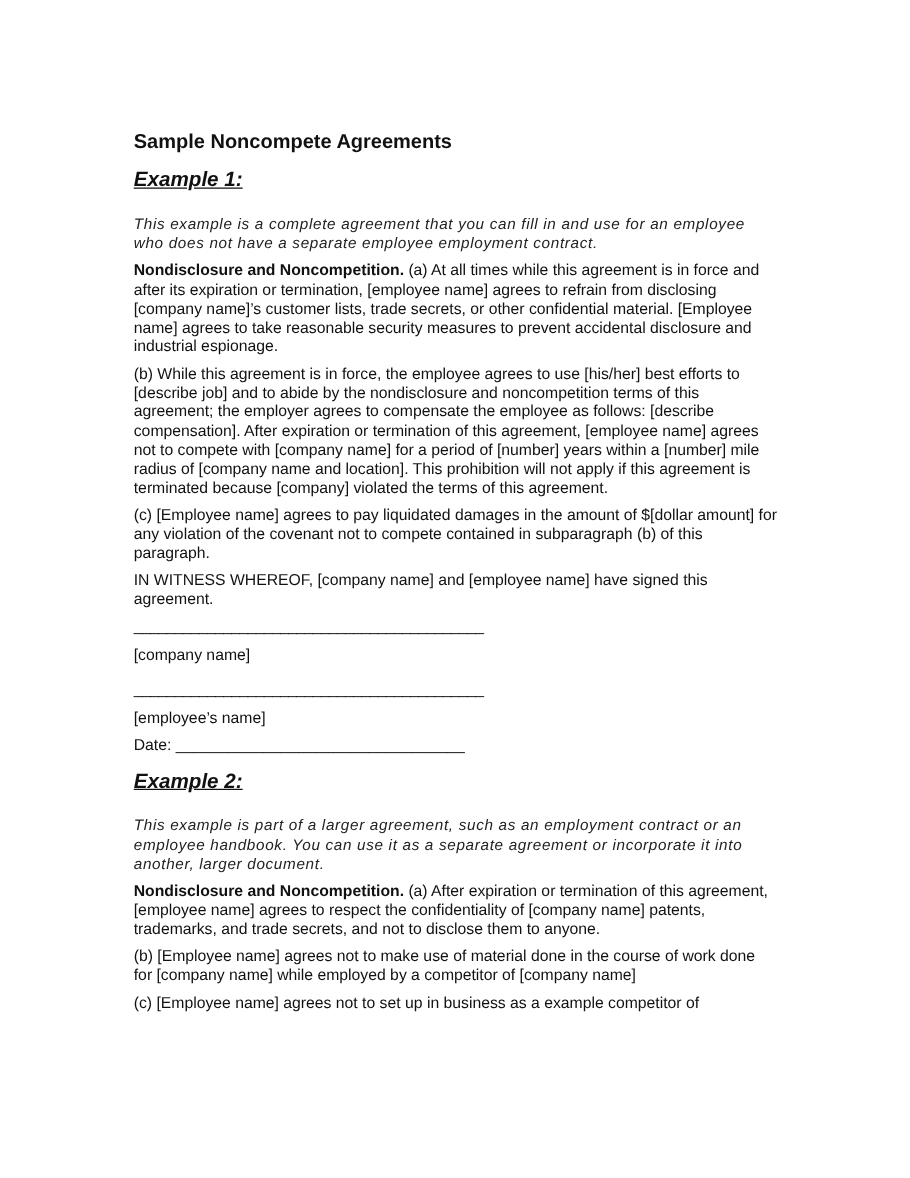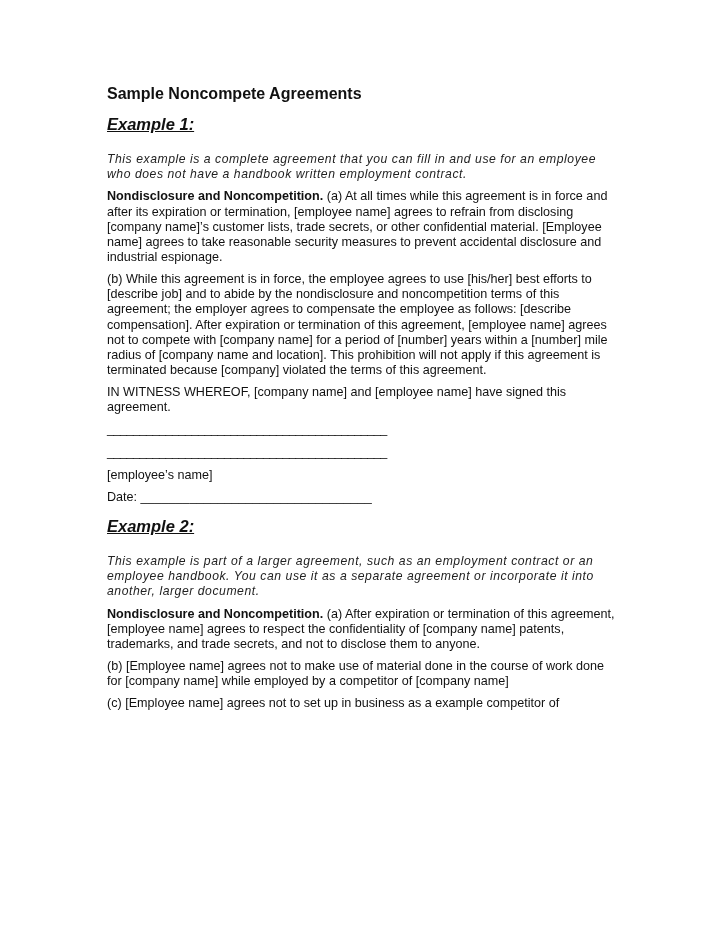--- a/index.html
+++ b/index.html
@@ -1,43 +1,45 @@
 <!DOCTYPE html>
 <html><head>
   <meta charset="utf-8">
   <style>
     html, body { margin: 0; padding: 0; background: #ffffff; }
     body { width: 728px; height: 942px; overflow: hidden; position: relative; }
     .page {
-      position: absolute; left: 107px; top: 84px; width: 515px;
+      position: absolute; left: 107px; top: 104px; width: 515px;
       font-family: "Liberation Sans", sans-serif; color: #111111;
       font-size: 12.6px; line-height: 15.2px;
     }
     .title { font-weight: bold; font-size: 16px; line-height: 20px; margin: 0 0 10px 0; }
     .example-h { font-weight: bold; font-style: italic; font-size: 16.5px; line-height: 20px; margin: 0 0 18px 0; text-decoration: underline; }
     .intro { font-style: italic; letter-spacing: 0.55px; font-size: 12.2px; color: #222; margin: 0 0 7px 0; }
     p { margin: 0 0 6.5px 0; }
     .lead { font-weight: bold; }
     .sig-line { margin: 0 0 8px 0; letter-spacing: -0.5px; }
     .sig-label { margin: 0 0 6.5px 0; }
     #ex2 { margin-top: 11px; }
   </style>
 </head>
 <body>
 
 <div class="page">
   <div class="title">Sample Noncompete Agreements</div>
 
   <section>
     <div class="example-h">Example 1:</div>
-    <p class="intro">This example is a complete agreement that you can fill in and use for an employee who does not have a handbook written employment contract.</p>
+    <p class="intro">This example is a complete agreement that you can fill in and use for an employee who does not have a separate employee employment contract.</p>
     <p><span class="lead">Nondisclosure and Noncompetition.</span><span> (a)  At all times while this agreement is in force and after its expiration or termination, [employee name] agrees to refrain from disclosing [company name]’s customer lists, trade secrets, or other confidential material. [Employee name] agrees to take reasonable security measures to prevent accidental disclosure and industrial espionage.</span></p>
     <p>(b) While this agreement is in force, the employee agrees to use [his/her] best efforts to [describe job] and to abide by the nondisclosure and noncompetition terms of this agreement; the employer agrees to compensate the employee as follows: [describe compensation].  After expiration or termination of this agreement, [employee name] agrees not to compete with [company name] for a period of [number] years within a [number] mile radius of [company name and location].  This prohibition will not apply if this agreement is terminated because [company] violated the terms of this agreement.</p>
+    <p>(c) [Employee name] agrees to pay liquidated damages in the amount of $[dollar amount] for any violation of the covenant not to compete contained in subparagraph (b) of this paragraph.</p>
     <p style="">IN WITNESS WHEREOF, [company name] and [employee name] have signed this agreement.</p>
     <div class="sig-line">___________________________________________</div>
+    <div class="sig-label" style="margin-bottom:12px;">[company name]</div>
     <div class="sig-line">___________________________________________</div>
     <div class="sig-label">[employee’s name]</div>
     <div class="sig-label">Date: _________________________________</div>
   </section>
 
   <section id="ex2">
     <div class="example-h">Example 2:</div>
     <p class="intro">This example is part of a larger agreement, such as an employment contract or an employee handbook.  You can use it as a separate agreement or incorporate it into another, larger document.</p>
     <p><span class="lead">Nondisclosure and Noncompetition.</span><span> (a)  After expiration or termination of this agreement, [employee name] agrees to respect the confidentiality of [company name] patents, trademarks, and trade secrets, and not to disclose them to anyone.</span></p>
     <p>(b)  [Employee name] agrees not to make use of material done in the course of work done for [company name] while employed by a competitor of [company name]</p>

